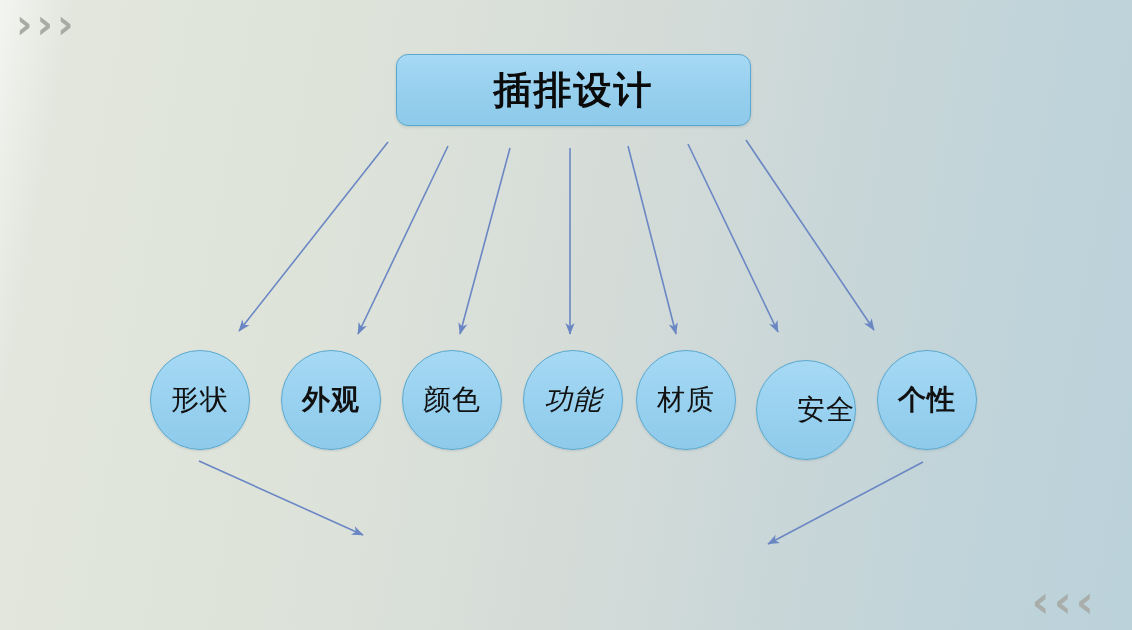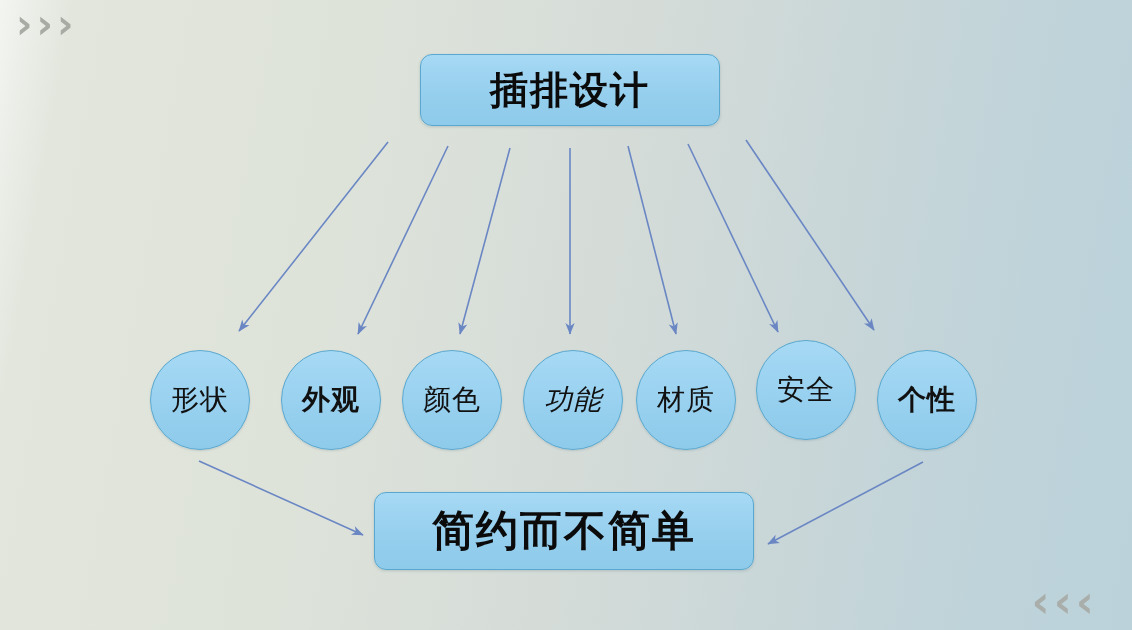--- a/index.html
+++ b/index.html
@@ -62,24 +62,23 @@
     display: flex;
     align-items: center;
     justify-content: center;
     color: #0b0b0b;
     font-weight: bold;
     letter-spacing: 2px;
   }
   #box-top {
     left: 396px;
     top: 54px;
-    width: 300px;
+    width: 355px;
     height: 72px;
     font-size: 38px;
-    margin-left: 24px;
   }
   #box-bottom {
     left: 374px;
     top: 492px;
     width: 380px;
     height: 78px;
     font-size: 42px;
   }
   
   .circle {
@@ -142,29 +141,28 @@
       </div>
       <div class="circle" style="left: 402px; top: 350px; font-family: Liberation Mono, monospace;">
         <span>颜色</span>
       </div>
       <div class="circle" style="left: 523px; top: 350px; font-style: italic;">
         <span>功能</span>
       </div>
       <div class="circle" style="left: 636px; top: 350px; font-family: Liberation Mono, monospace;">
         <span>材质</span>
       </div>
-      <div class="circle" style="left: 756px; top: 340px;">
+      <div class="circle" style="left: 756px; top: 360px; justify-content: flex-end;">
         <span>安全</span>
       </div>
       <div class="circle" style="left: 877px; top: 350px; font-weight: bold;">
         <span>个性</span>
       </div>
     </div>
 
-  <div class="box" id="box-bottom">简约而不简单</div>
 
   <div class="chevrons bottom-right">
     <span class="chev">‹</span>
     <span class="chev">‹</span>
     <span class="chev">‹</span>
   </div>
 
 </div>
 
 </body></html>

